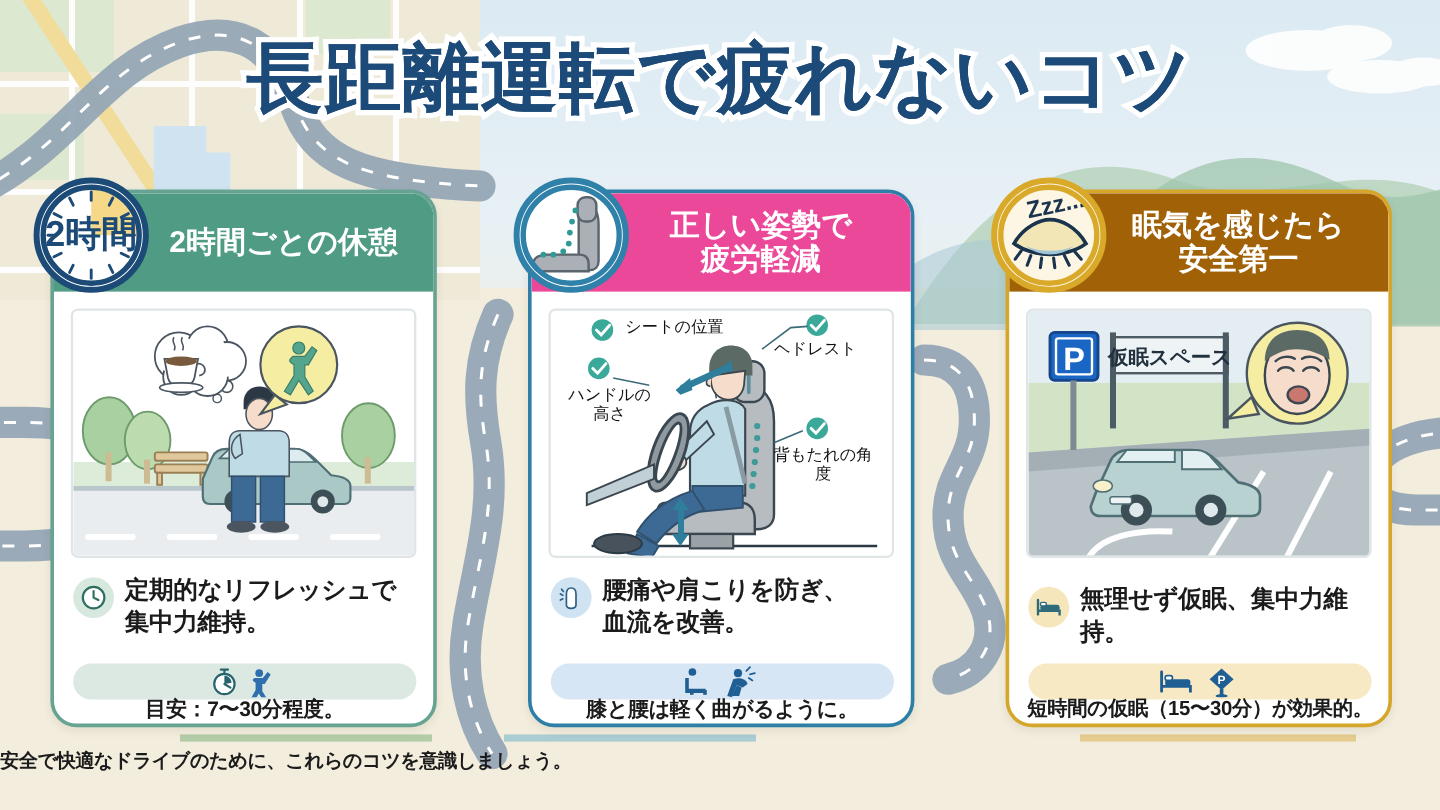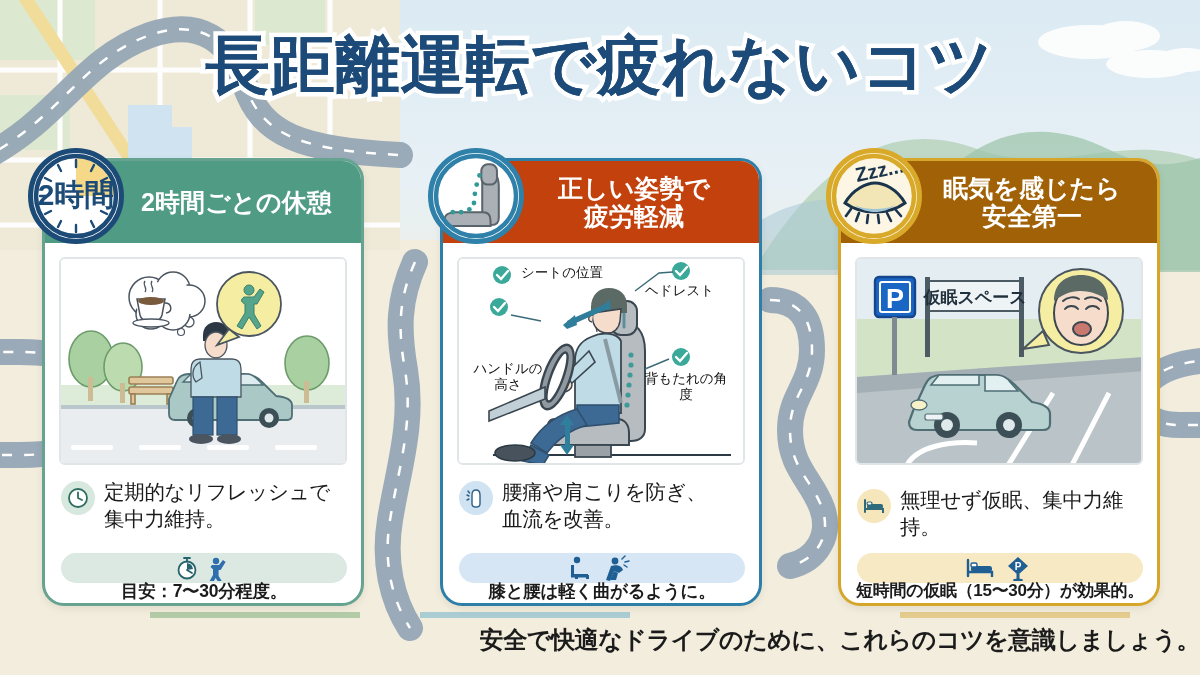--- a/index.html
+++ b/index.html
@@ -58,21 +58,21 @@
   #card1 { left: 42px;  border-color: #66a391; }
   #card2 { left: 440px; border-color: #2d7fa8; }
   #card3 { left: 838px; border-color: #d6a62b; }
 
   .card-head {
     height: 82px; display: flex; align-items: center;
     padding-left: 96px; padding-right: 10px;
     color: #fff; font-weight: bold; line-height: 1.12;
   }
   #card1 .card-head { background: #4f9b83; font-size: 25px; }
-  #card2 .card-head { background: #c2410c; font-size: 25px; text-align: center; justify-content: center; padding-left: 76px; }
+  #card2 .card-head { background: #ec4899; font-size: 25px; text-align: center; justify-content: center; padding-left: 76px; }
   #card3 .card-head { background: #a16207; font-size: 25px; text-align: center; justify-content: center; padding-left: 76px; }
 
   .badge {
     position: absolute; top: 148px; width: 96px; height: 96px;
     border-radius: 50%; z-index: 9;
     display: flex; align-items: center; justify-content: center;
   }
   #badge1 { left: 28px;  background: #ffffff; border: 5px solid #1d4b77; }
   #badge2 { left: 428px; background: #ffffff; border: 5px solid #2f81a9; }
   #badge3 { left: 826px; background: #fdf6e4; border: 5px solid #d9a929; }
@@ -89,41 +89,41 @@
     display: flex; align-items: flex-start; gap: 9px;
   }
   .body-ic {
     flex: 0 0 auto; width: 34px; height: 34px; border-radius: 50%;
     display: flex; align-items: center; justify-content: center; margin-top: 2px;
   }
   #card1 .body-ic { background: #d7e8df; }
   #card2 .body-ic { background: #cfe3f2; }
   #card3 .body-ic { background: #f6e6bb; }
   .body-txt {
-    font-size: 20.5px; font-weight: normal; color: #1b1b1b; line-height: 1.3;
+    font-size: 20.5px; font-weight: bold; color: #1b1b1b; line-height: 1.3;
     letter-spacing: -0.3px;
   }
 
   .pill {
     position: absolute; left: 16px; top: 392px; width: 286px; height: 30px;
     border-radius: 15px; display: flex; align-items: center; justify-content: center;
   }
   #card1 .pill { background: #dce9e2; }
   #card2 .pill { background: #d7e6f4; }
   #card3 .pill { background: #f7e9c4; }
 
   .note {
     position: absolute; left: 8px; top: 418px; width: 302px;
     text-align: center; font-size: 17.5px; font-weight: bold; color: #1b1b1b;
     letter-spacing: -0.3px;
   }
 
   .footer {
     position: absolute; left: 0; top: 624px; width: 1200px;
-    text-align: right; font-size: 24px; font-weight: bold; color: #1b1b1b;
+    text-align: left; font-size: 16px; font-weight: bold; color: #1b1b1b;
     letter-spacing: -0.4px; z-index: 6;
   }
 
   .lbl { position: absolute; font-size: 13.5px; font-weight: normal; color: #111; line-height: 1.2; }
 </style>
 </head>
 <body>
 
 <div id="stage">
 
@@ -425,21 +425,21 @@
           <path d="M217,98 l4,4 l7,-8" stroke="#fff" stroke-width="2.4" fill="none" stroke-linecap="round"></path>
           <g stroke="#3b6b78" stroke-width="1.4" fill="none">
             <path d="M176,32 L200,14 L214,13"></path>
             <path d="M52,56 L82,62"></path>
             <path d="M186,110 L210,100"></path>
           </g>
         </g>
       </svg>
       <div class="lbl" style="left:62px; top:6px;">シートの位置</div>
       <div class="lbl" style="left:186px; top:24px;">ヘドレスト</div>
-      <div class="lbl" style="left:10px; top:62px; width:78px; text-align:center;margin-top:40px;">ハンドルの高さ</div>
+      <div class="lbl" style="left:10px; top:62px; width:78px; text-align:center;">ハンドルの高さ</div>
       <div class="lbl" style="left:180px; top:112px; width:94px; text-align:center;">背もたれの角度</div>
     </div>
 
     <div class="body-row">
       <span class="body-ic">
         <svg width="22" height="22" viewBox="0 0 22 22">
           <path d="M11 3 c3 0 4 2 4 5 l0 9 c0 2 -2 3 -4 3 c-2 0 -4 -1 -4 -3 l0 -9 c0 -3 1 -5 4 -5 z" fill="#fff" stroke="#2d5f86" stroke-width="1.4"></path>
           <g stroke="#2d5f86" stroke-width="1.4" stroke-linecap="round">
             <path d="M4 9 l-2 -1"></path>
               <path d="M4 12 l-2 1"></path>

